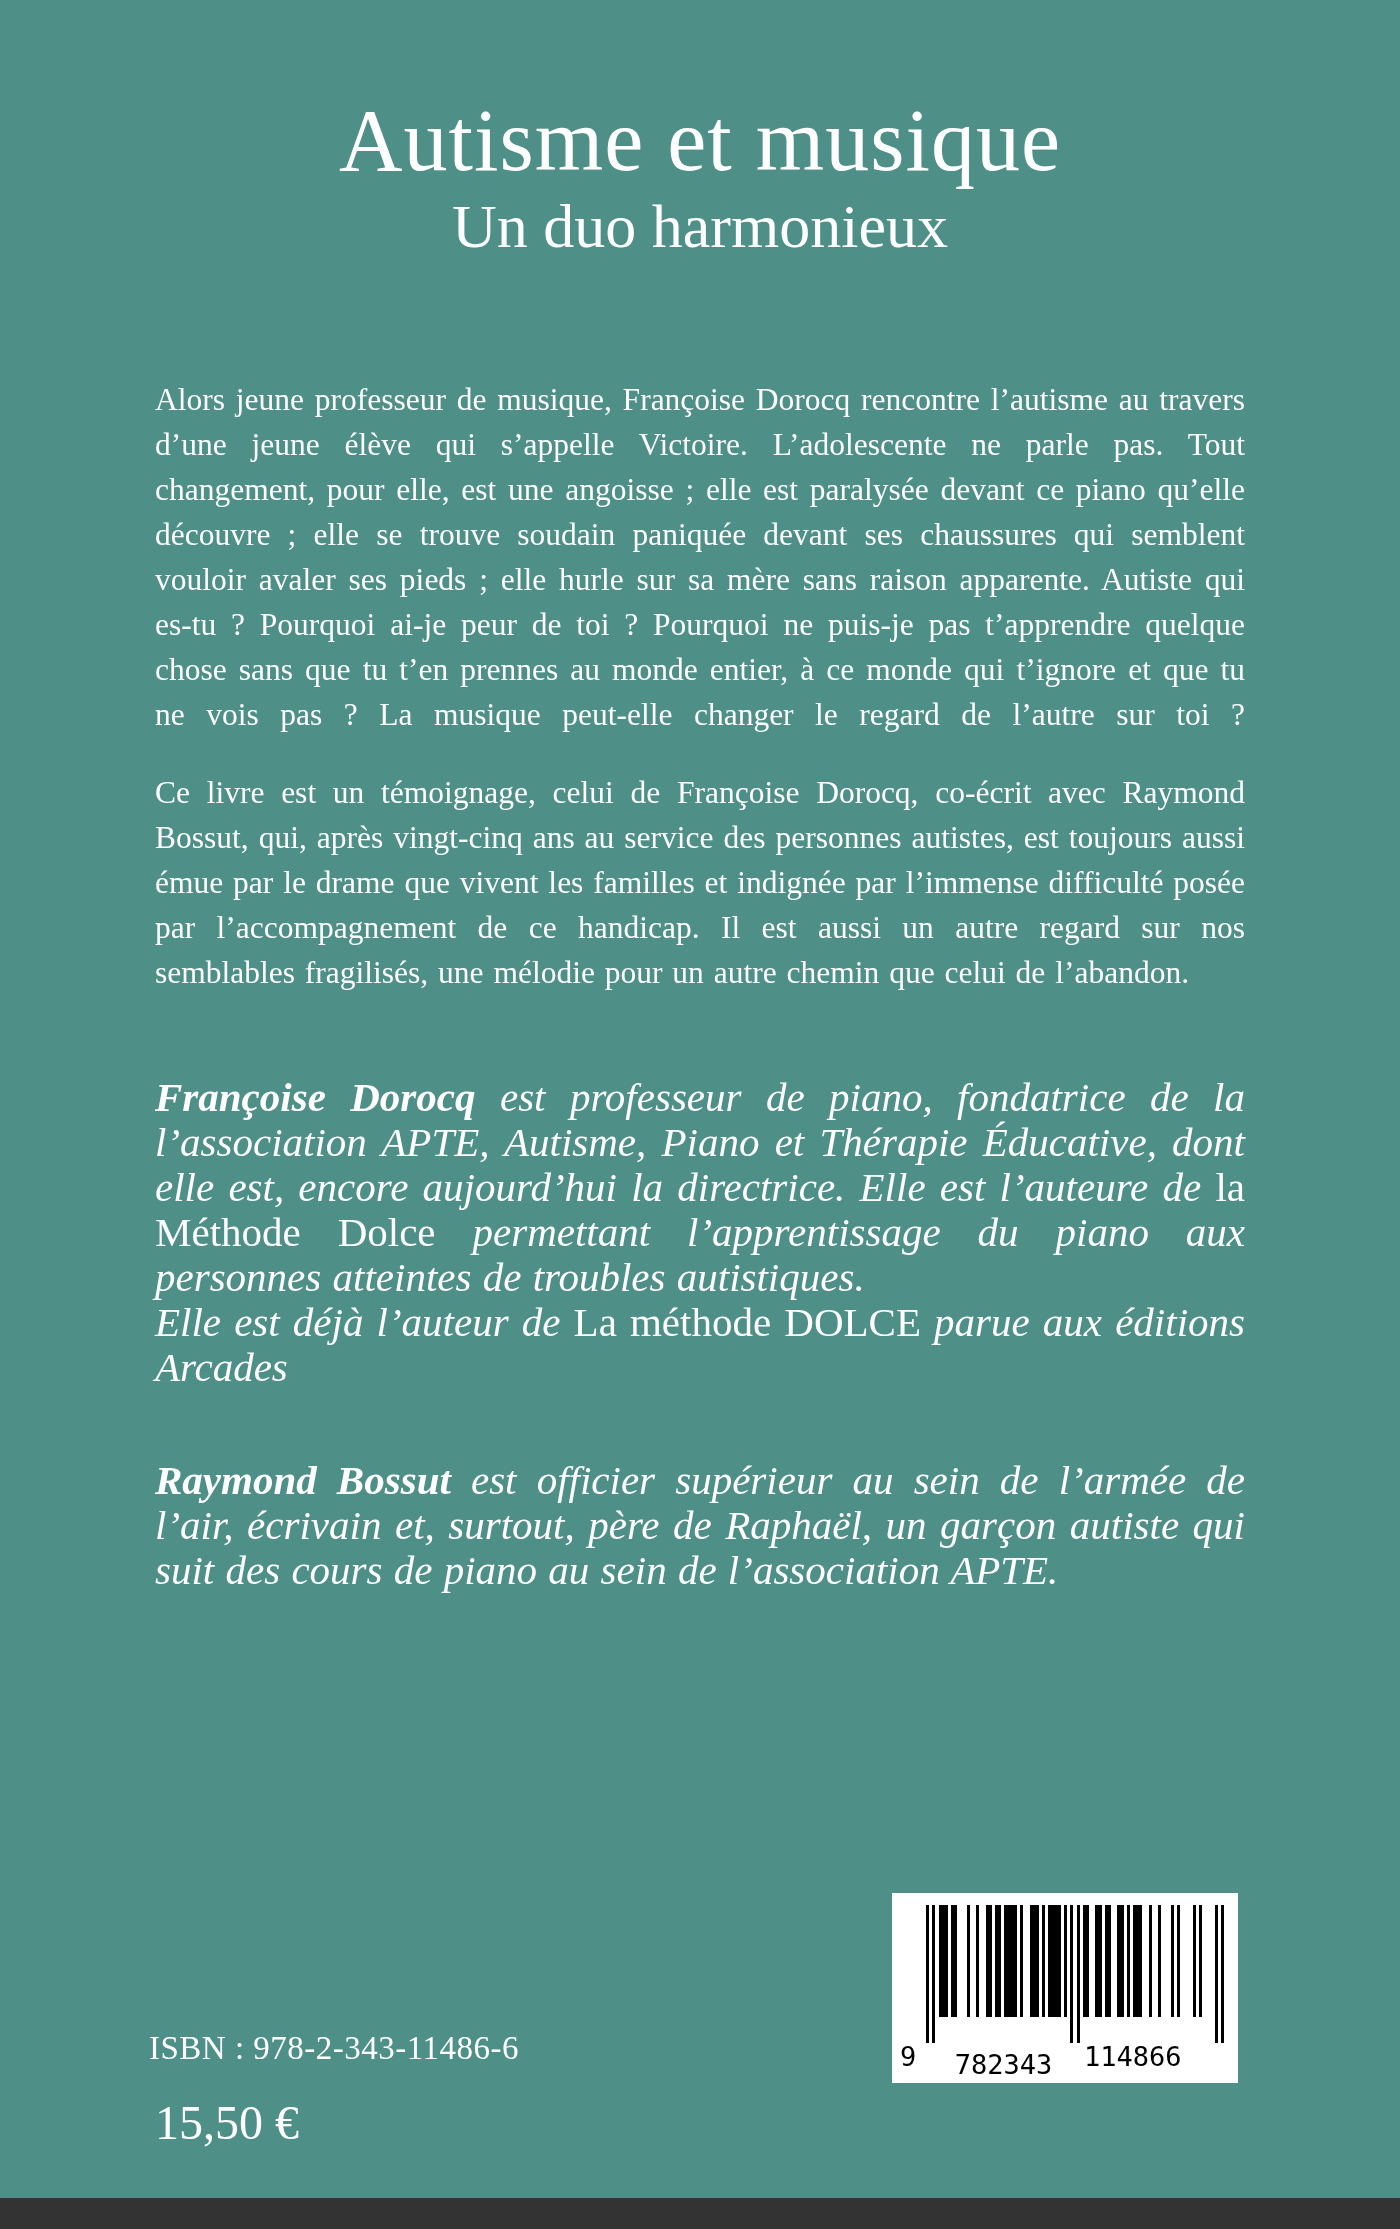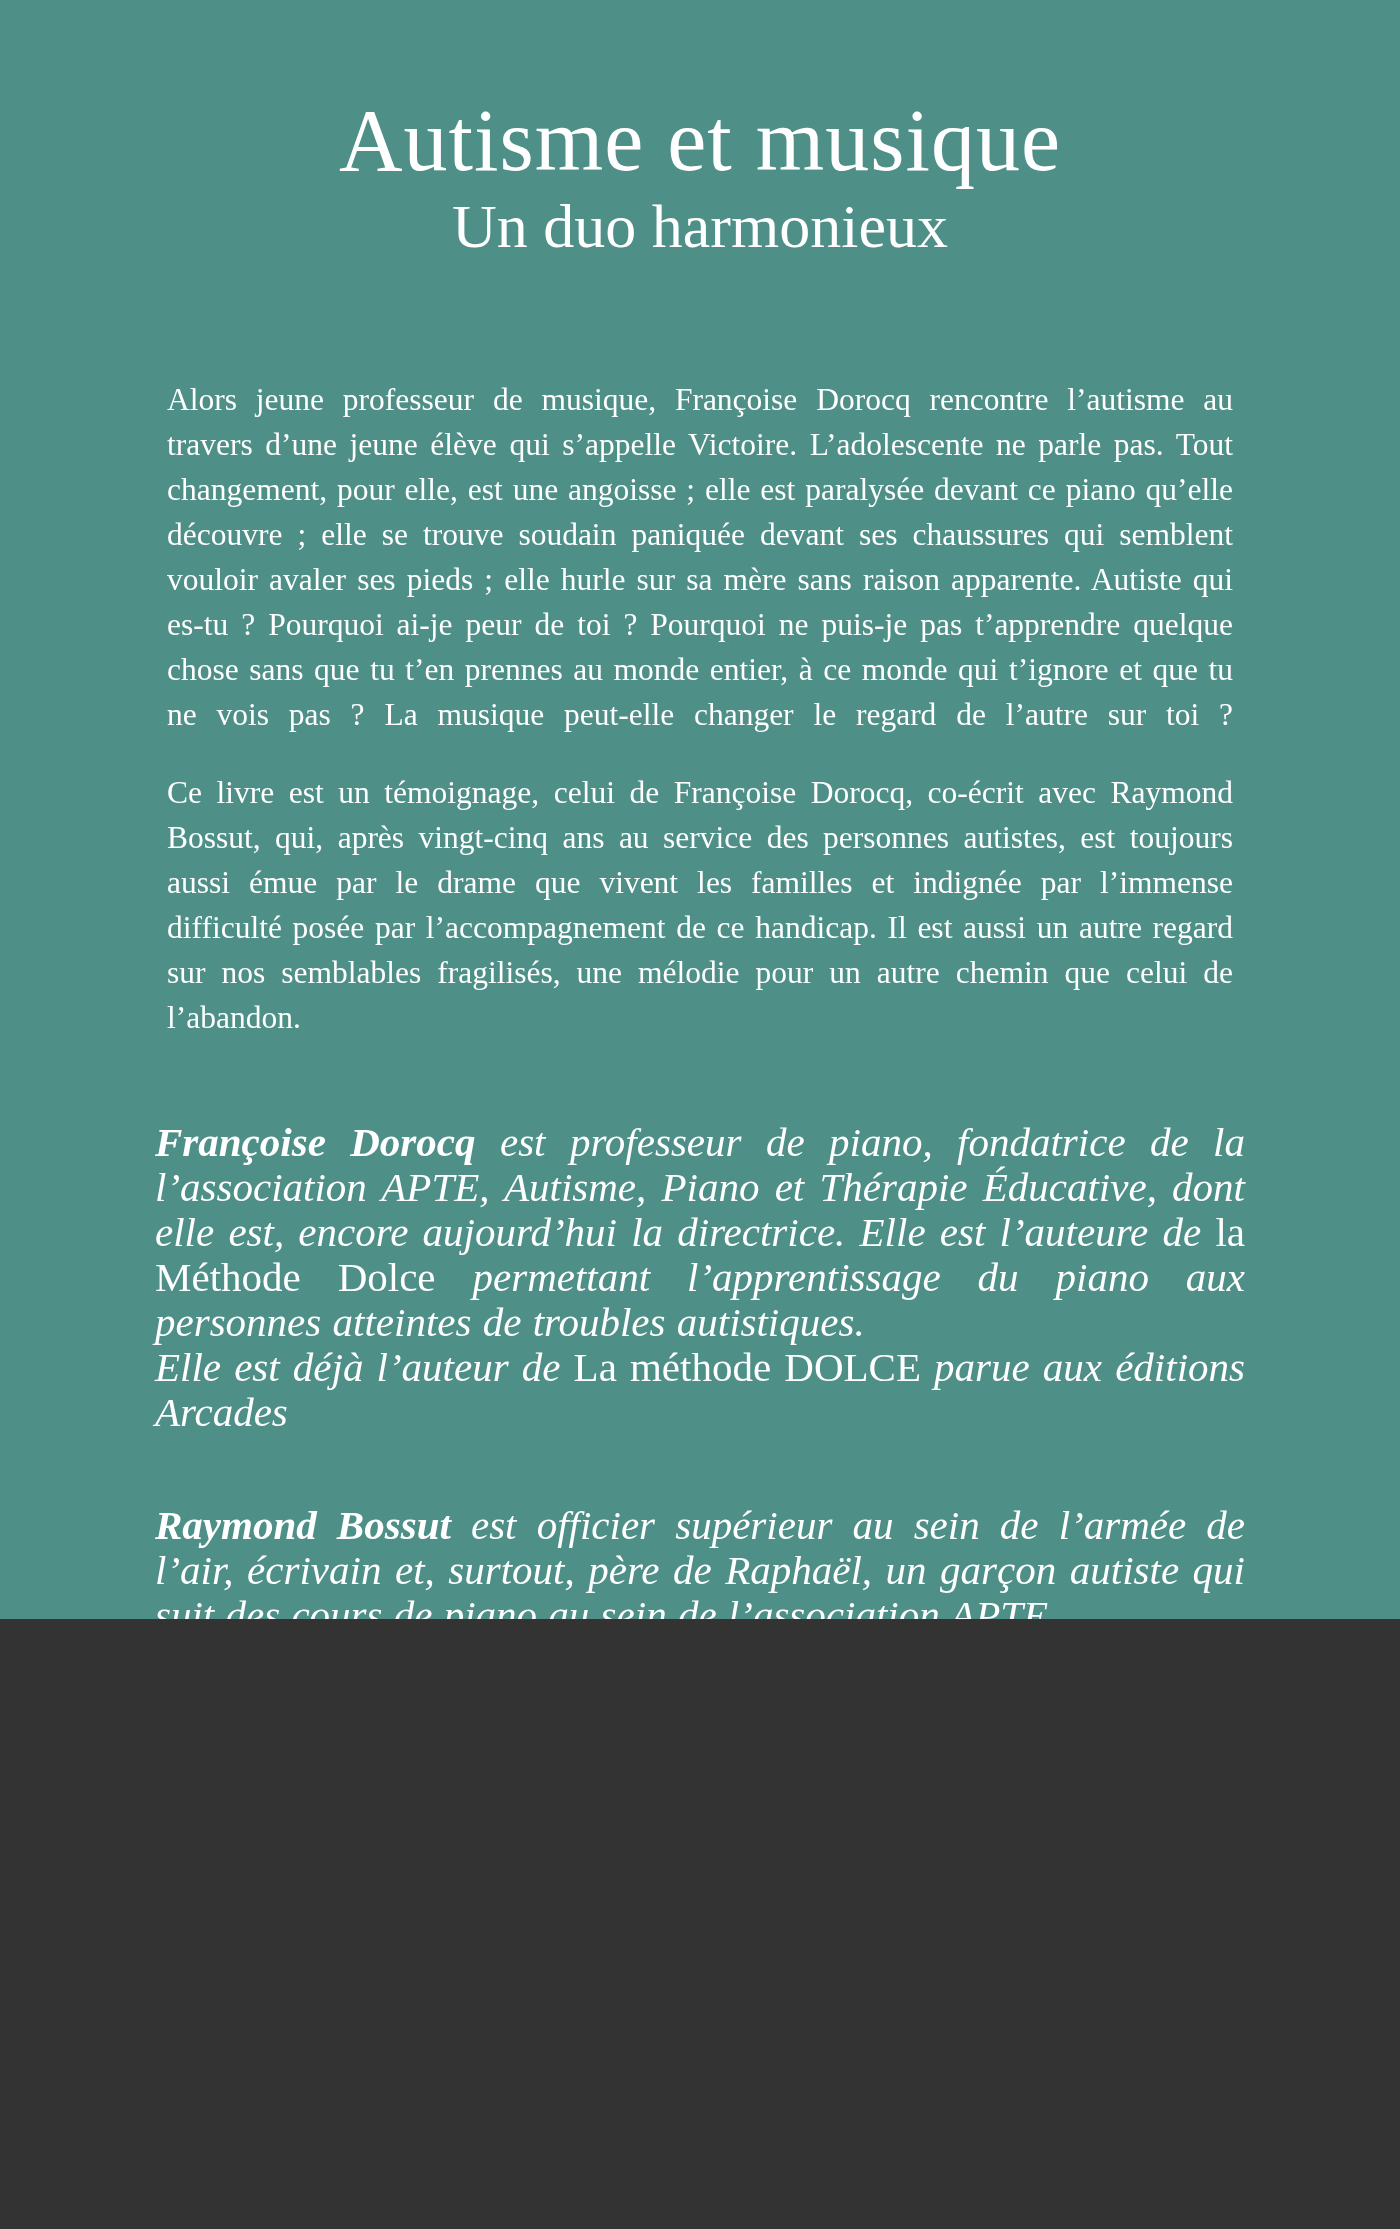--- a/index.html
+++ b/index.html
@@ -3,21 +3,21 @@
 <meta charset="utf-8">
 <style>
   :root{
     --bg:#4e8f88;
     --fg:#ffffff;
   }
   html,body{margin:0;padding:0;background:#333;}
   .page{
     position:relative;
     width:1400px;
-    height:1619px;
+    height:2198px;
     margin:0 auto;
     background:var(--bg);
     color:var(--fg);
     font-family:"Liberation Serif", serif;
     overflow:hidden;
     box-sizing:border-box;
     padding-top:96px;
   }
   .title{
     margin:0;
@@ -31,21 +31,21 @@
     margin:8px 0 0 0;
     text-align:center;
     font-size:62px;
     font-weight:normal;
     line-height:1.05;
   }
   .body-block{
     margin:118px 155px 0 155px; 
   }
   .para{
-    margin:12px;
+    margin:0;
     font-size:31.5px;
     line-height:45px;
     text-align:justify;
     word-spacing:2px;
   }
   .para.force-last{
     text-align-last:justify;
   }
   .para + .para{
     margin-top:33px;

